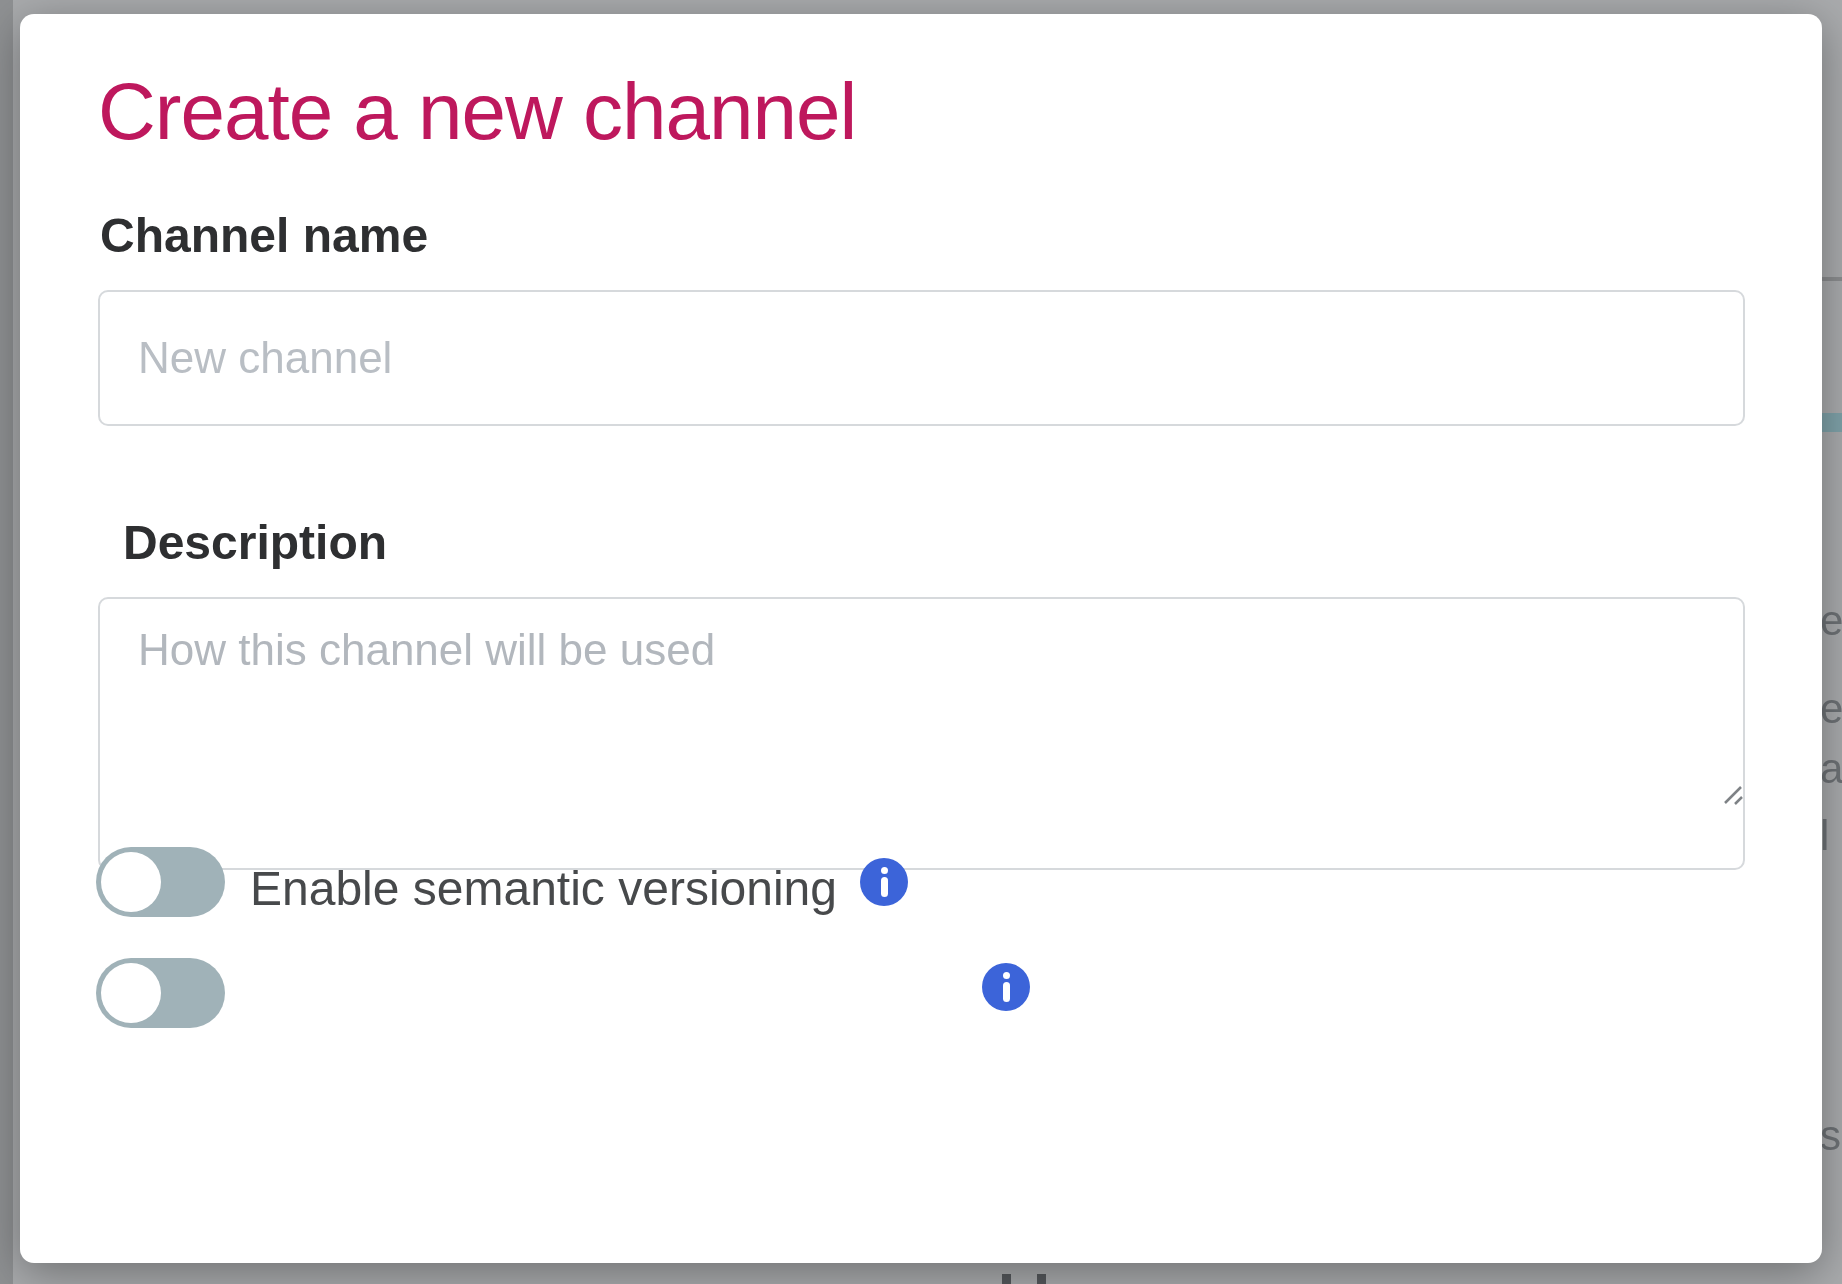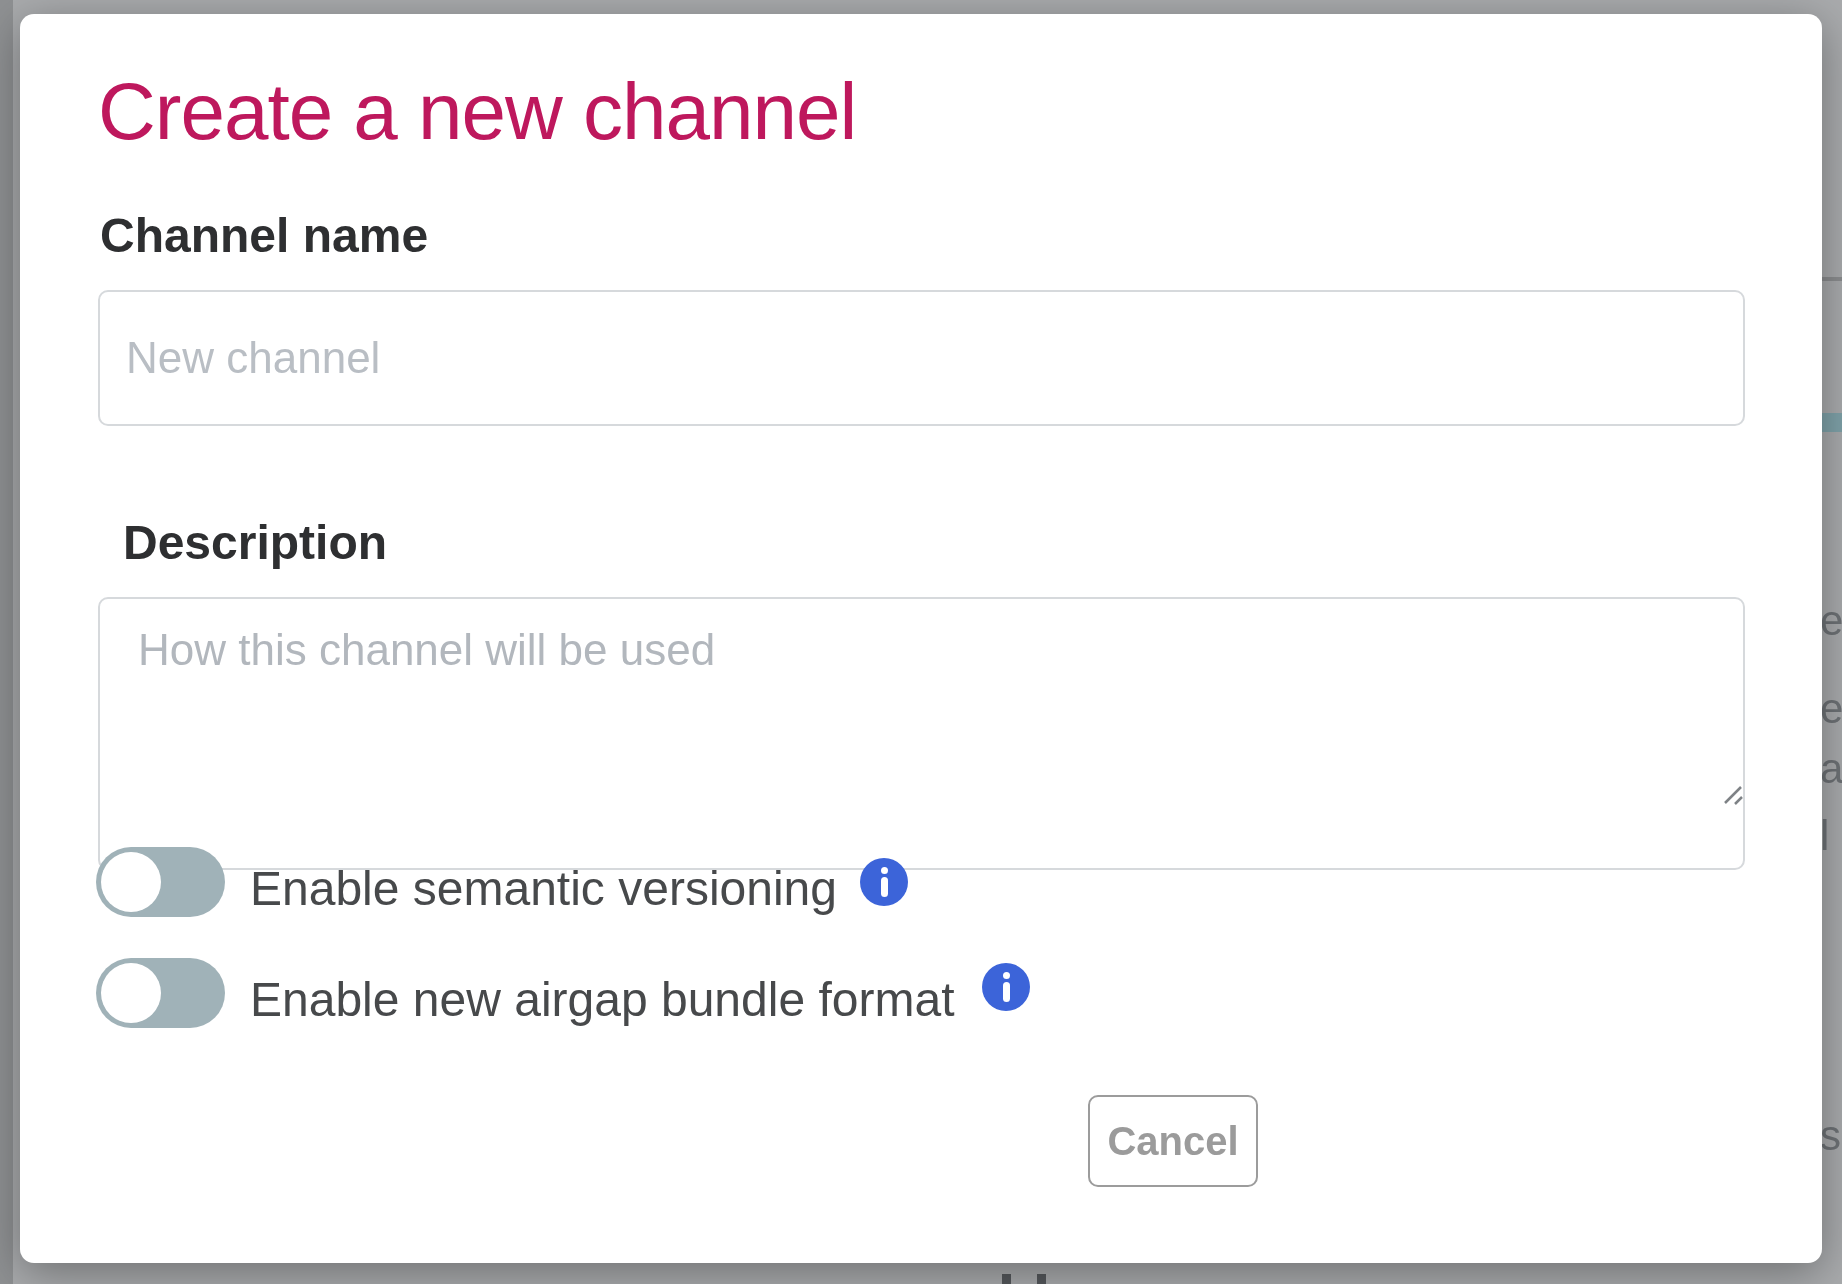--- a/index.html
+++ b/index.html
@@ -44,21 +44,21 @@
   .label-name { top:198px; }
   .label-desc { top:505px;margin-left:23px; }
 
   .text-input, .text-area {
     position:absolute; left:78px; width:1647px;
     border:2px solid #d6d9dc; border-radius:10px;
     font-family:"Liberation Sans","DejaVu Sans",sans-serif;
     font-size:44px; color:#333; background:#fff;
     outline:none;
   }
-  .text-input { top:276px; height:136px; padding:0 26px; }
+  .text-input { top:276px; height:136px; padding:0 38px; }
   .text-input::placeholder { color:#b9bec4; opacity:1; }
   .text-area { top:583px; height:273px; padding:25px 38px; resize:none; line-height:1.2; }
   .text-area::placeholder { color:#b2b7bd; opacity:1; }
   .resize-handle {
     position:absolute; left:1695px; top:763px; width:28px; height:28px;
     pointer-events:none;
   }
 
   
   .toggle-pill {
@@ -147,22 +147,20 @@
     </div>
     <div class="toggle-label tlabel-1">Enable semantic versioning</div>
     <div class="info-icon info-1">
       <div class="info-dot"></div>
       <div class="info-stem"></div>
     </div>
 
     <div class="toggle-pill pill-2">
       <div class="toggle-knob"></div>
     </div>
-    <div class="toggle-label tlabel-2">Enable new airgap bundle format</div>
     <div class="info-icon info-2">
       <div class="info-dot"></div>
       <div class="info-stem"></div>
     </div>
 
-    <div class="btn btn-cancel">Cancel</div>
 
   </div>
 </div>
 
 </body></html>

